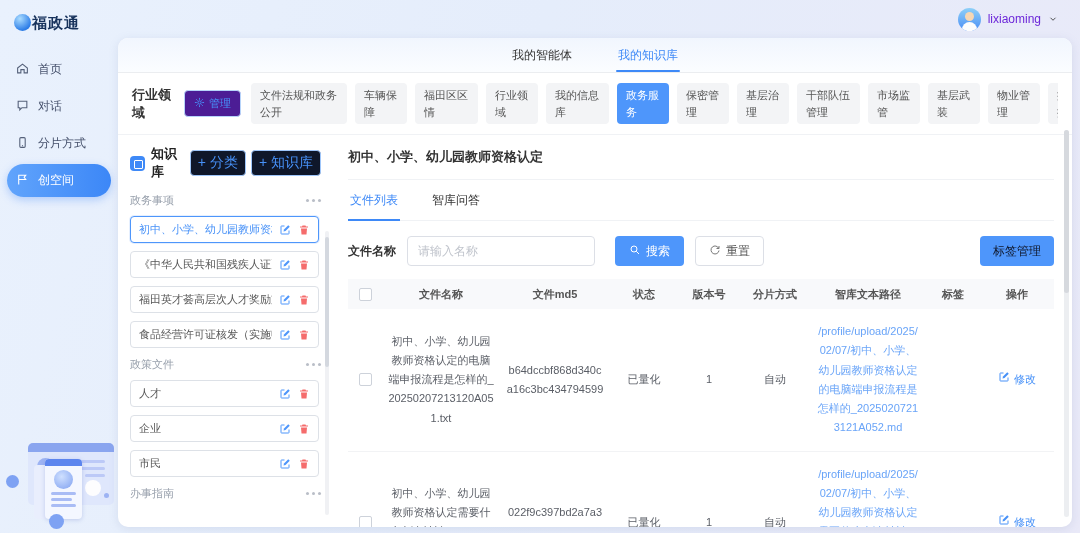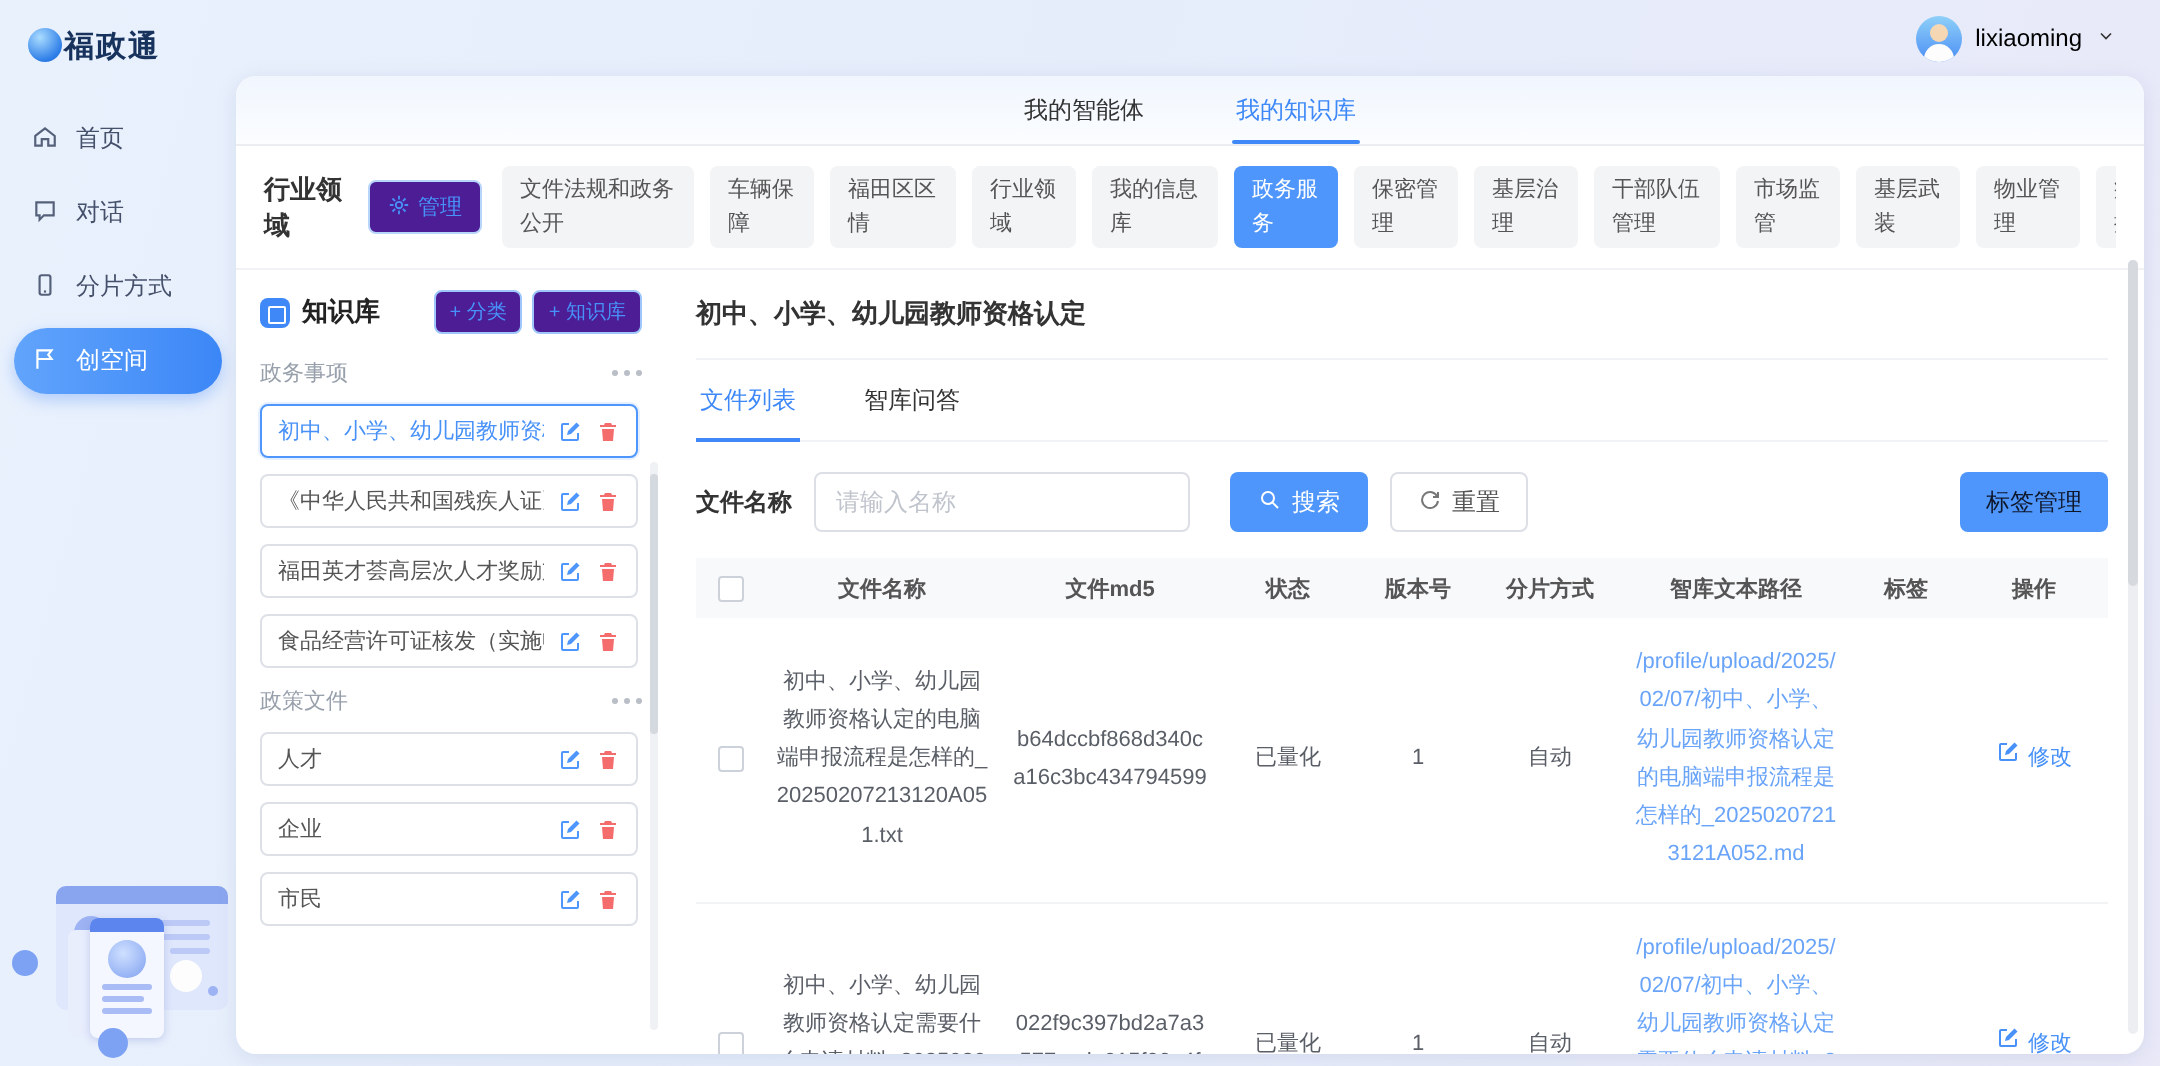--- a/index.html
+++ b/index.html
@@ -53,21 +53,21 @@
   
   .main { flex:1; display:flex; flex-direction:column; padding:0 8px 6px 0; min-width:0; }
   .topbar { height:38px; display:flex; align-items:center; justify-content:flex-end;
     gap:7px; padding-right:14px; }
   .avatar { width:23px; height:23px; border-radius:50%; position:relative; overflow:hidden;
     background:linear-gradient(180deg,#8ed0f8,#4b8ef5); }
   .avatar::before { content:""; position:absolute; left:7px; top:4px; width:9px; height:9px;
     border-radius:50%; background:#f6d7b4; }
   .avatar::after { content:""; position:absolute; left:4px; top:14px; width:15px; height:9px;
     border-radius:8px 8px 0 0; background:#fdfdfd; }
-  .username { font-size:12px; color:#000000; }
+  .username { font-size:12px; color:#6d28d9; }
   .chev svg { width:10px; height:10px; stroke:#333; fill:none; stroke-width:2; }
 
   .panel { flex:1; background:#fff; border-radius:10px; position:relative; display:flex;
     flex-direction:column; overflow:hidden; box-shadow:0 2px 10px rgba(120,140,180,.18); }
   .panel-tabs { height:35px; flex-shrink:0; display:flex; justify-content:center;
     align-items:stretch; gap:46px; border-bottom:1px solid #ebedf0;
     background:linear-gradient(180deg,#f1f6fe,#fbfdff); }
   .ptab { font-size:12px; color:#333; position:relative; display:flex; align-items:center;
     cursor:pointer; }
   .ptab.active { color:#3e89f7; }
@@ -91,22 +91,22 @@
   .content-row { flex:1; display:flex; overflow:hidden; }
 
   
   .kb { width:214px; flex-shrink:0; padding:10px 3px 0 12px; position:relative; }
   .kb-head { display:flex; align-items:center; margin-bottom:12px; padding-right:8px; }
   .kb-icon { width:15px; height:15px; border-radius:4px; background:#3e89f7; position:relative;
     margin-right:6px; flex-shrink:0; }
   .kb-icon::after { content:""; position:absolute; left:4px; top:4px; width:7px; height:7px;
     border:1.5px solid #fff; border-radius:1px; }
   .kb-title { font-size:13px; font-weight:bold; color:#222; flex:1; }
-  .kb-btn { border:1px solid #9fc6fa; color:#4791f8; background:#4c1d95; border-radius:4px;
-    font-size:10px; padding:3px 7px; margin-left:5px; cursor:pointer; white-space:nowrap; }
+  .kb-btn { border:1px solid #9fc6fa; color:#4791f8; background:#0f172a; border-radius:4px;
+    font-size:14px; padding:3px 7px; margin-left:5px; cursor:pointer; white-space:nowrap; }
   .kb-group-label { display:flex; align-items:center; justify-content:space-between;
     font-size:11px; color:#98a0ac; margin:9px 10px 8px 0; }
   .dots { width:3px; height:3px; border-radius:50%; background:#b9bec7;
     box-shadow:-6px 0 #b9bec7,6px 0 #b9bec7; margin-right:4px; }
   .kb-item { display:flex; align-items:center; border:1px solid #dde1e7; border-radius:4px;
     height:27px; padding:0 8px; margin:0 10px 8px 0; font-size:11px; color:#555;
     background:#fff; cursor:pointer; }
   .kb-item .lbl { flex:1; white-space:nowrap; overflow:hidden; }
   .kb-item.active { border-color:#4e96fb; color:#4791f8; box-shadow:0 0 0 1px rgba(78,150,251,.15); }
   .ico-btn { display:inline-flex; margin-left:7px; cursor:pointer; }
@@ -376,20 +376,24 @@
                   <path d="M9 15l1-4 8.5-8.5 3 3L13 14z"></path>
                 </svg>
               </span>
             <span class="ico-btn ico-del">
                 <svg viewBox="0 0 24 24">
                   <path d="M9 3h6l1 2h4v2H4V5h4zM6 9h12l-1 12H7z"></path>
                 </svg>
               </span>
           </div>
 
+          <div class="kb-group-label">
+            <span>办事指南</span>
+            <span class="dots"></span>
+          </div>
 
           <div class="kb-scroll">
               <div class="thumb"></div>
             </div>
         </div>
 
         <div class="detail">
           <div class="detail-title">初中、小学、幼儿园教师资格认定</div>
 
           <div class="detail-tabs">

